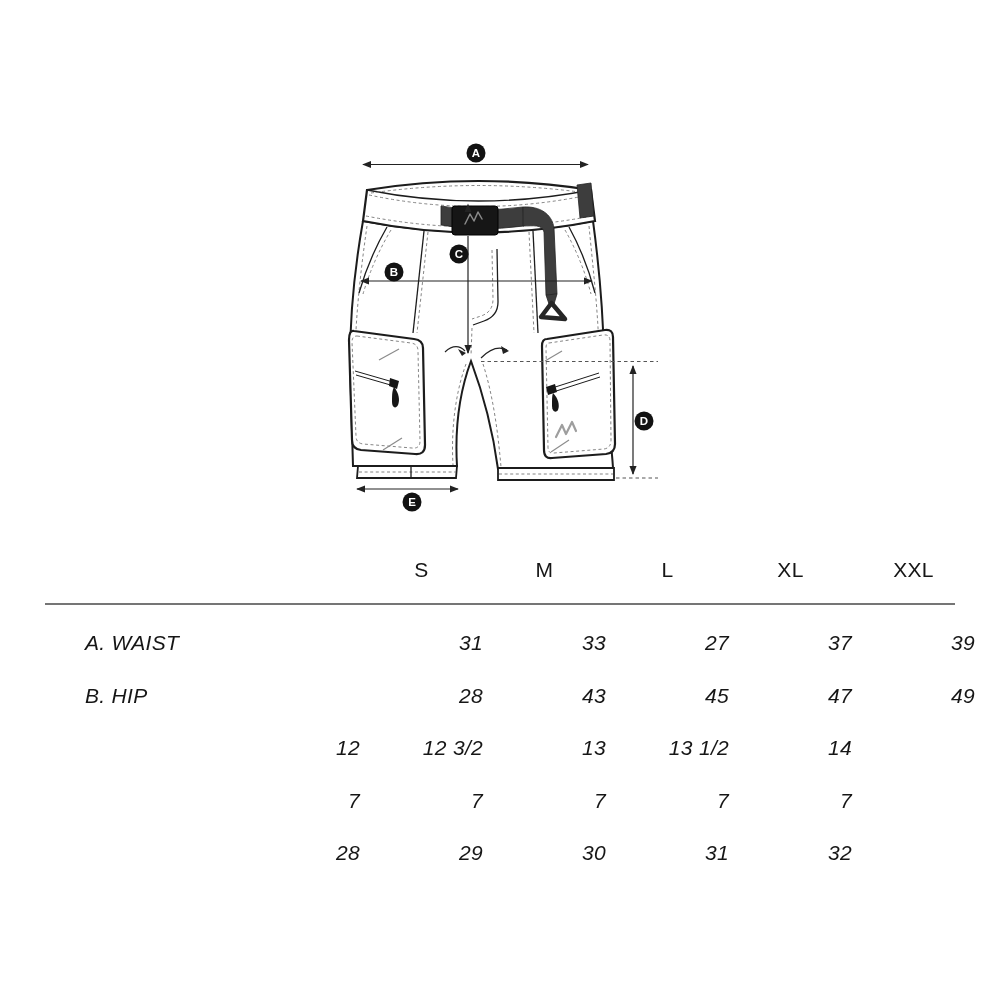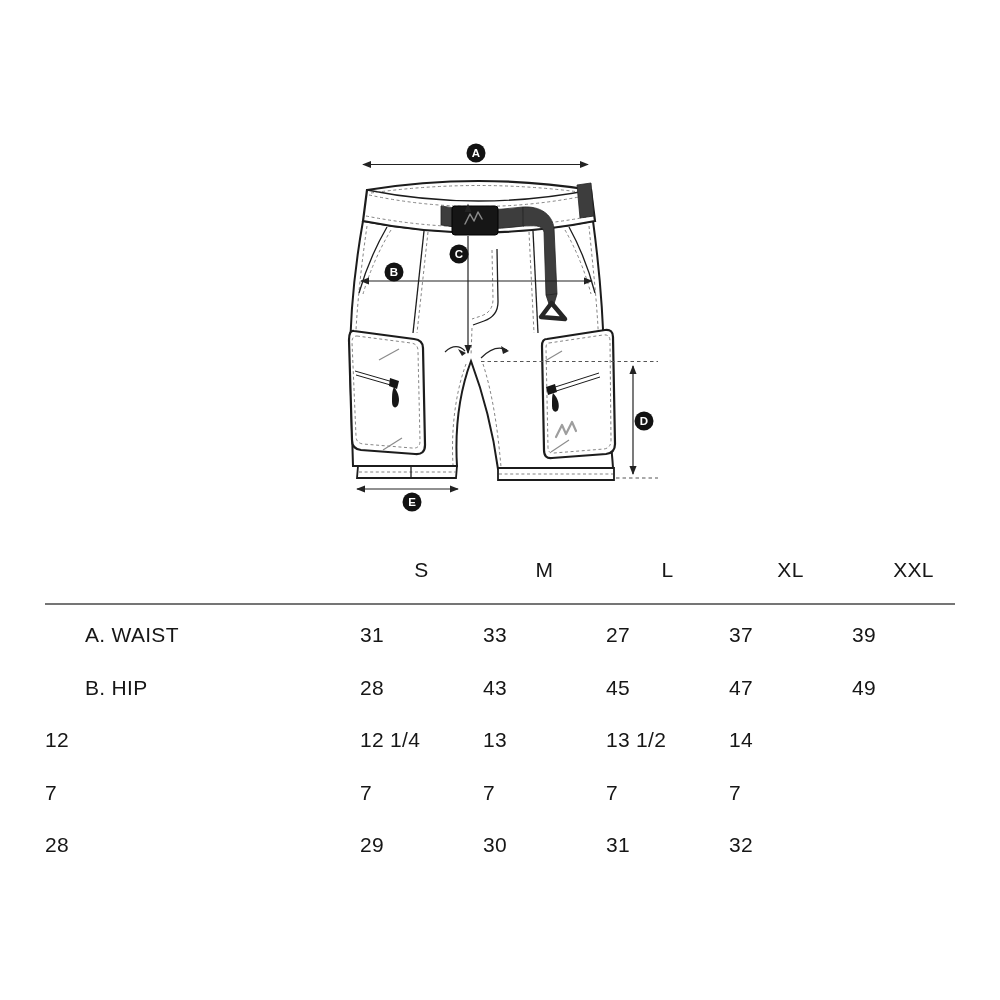--- a/index.html
+++ b/index.html
@@ -20,24 +20,24 @@
   .marker-dot{fill:#121212;}
   .marker-letter{font-family:"Liberation Sans",sans-serif;font-size:11.5px;font-weight:bold;fill:#ffffff;text-anchor:middle;}
   .logo{fill:none;stroke:#9e9e9e;stroke-width:2.2;stroke-linecap:round;stroke-linejoin:round;}
   .buckle-logo{fill:none;stroke:#8a8a8a;stroke-width:1.5;stroke-linecap:round;stroke-linejoin:round;}
 
   
   .size-table{position:absolute;left:45px;top:548px;width:930px;color:#161616;font-size:21px;letter-spacing:0.3px;}
   .t-head{display:grid;grid-template-columns:315px repeat(5,123px);height:55px;align-items:center;padding-bottom:12px;box-sizing:border-box;}
   .t-col{text-align:center;}
   .t-rule{width:910px;height:0;border-top:2px solid #757575;}
-  .t-body{padding-top:4px;}
+  .t-body{padding-top:12px;font-style:italic;}
   .t-row{display:grid;grid-template-columns:315px repeat(5,123px);height:52.5px;align-items:center;}
   .t-label{padding-left:40px;text-align:left;}
-  .t-val{text-align:left;}
+  .t-val{text-align:right;}
 </style>
 </head>
 <body>
 
 <div class="stage">
 
   <svg class="shorts" viewBox="300 120 400 420" xmlns="http://www.w3.org/2000/svg">
     <defs>
       <marker id="ah" viewBox="0 0 10 10" refX="9" refY="5" markerWidth="9" markerHeight="9" orient="auto-start-reverse" markerUnits="userSpaceOnUse">
         <path d="M0,1 L10,5 L0,9 Z" fill="#222222"></path>
@@ -183,21 +183,21 @@
       <div class="t-row">
         <div class="t-label">B. HIP</div>
         <div class="t-val">28</div>
         <div class="t-val">43</div>
         <div class="t-val">45</div>
         <div class="t-val">47</div>
         <div class="t-val">49</div>
       </div>
       <div class="t-row">
         <div class="t-val">12</div>
-        <div class="t-val">12 1/4</div>
+        <div class="t-val">12 3/2</div>
         <div class="t-val">13</div>
         <div class="t-val">13 1/2</div>
         <div class="t-val">14</div>
       </div>
       <div class="t-row">
         <div class="t-val">7</div>
         <div class="t-val">7</div>
         <div class="t-val">7</div>
         <div class="t-val">7</div>
         <div class="t-val">7</div>

